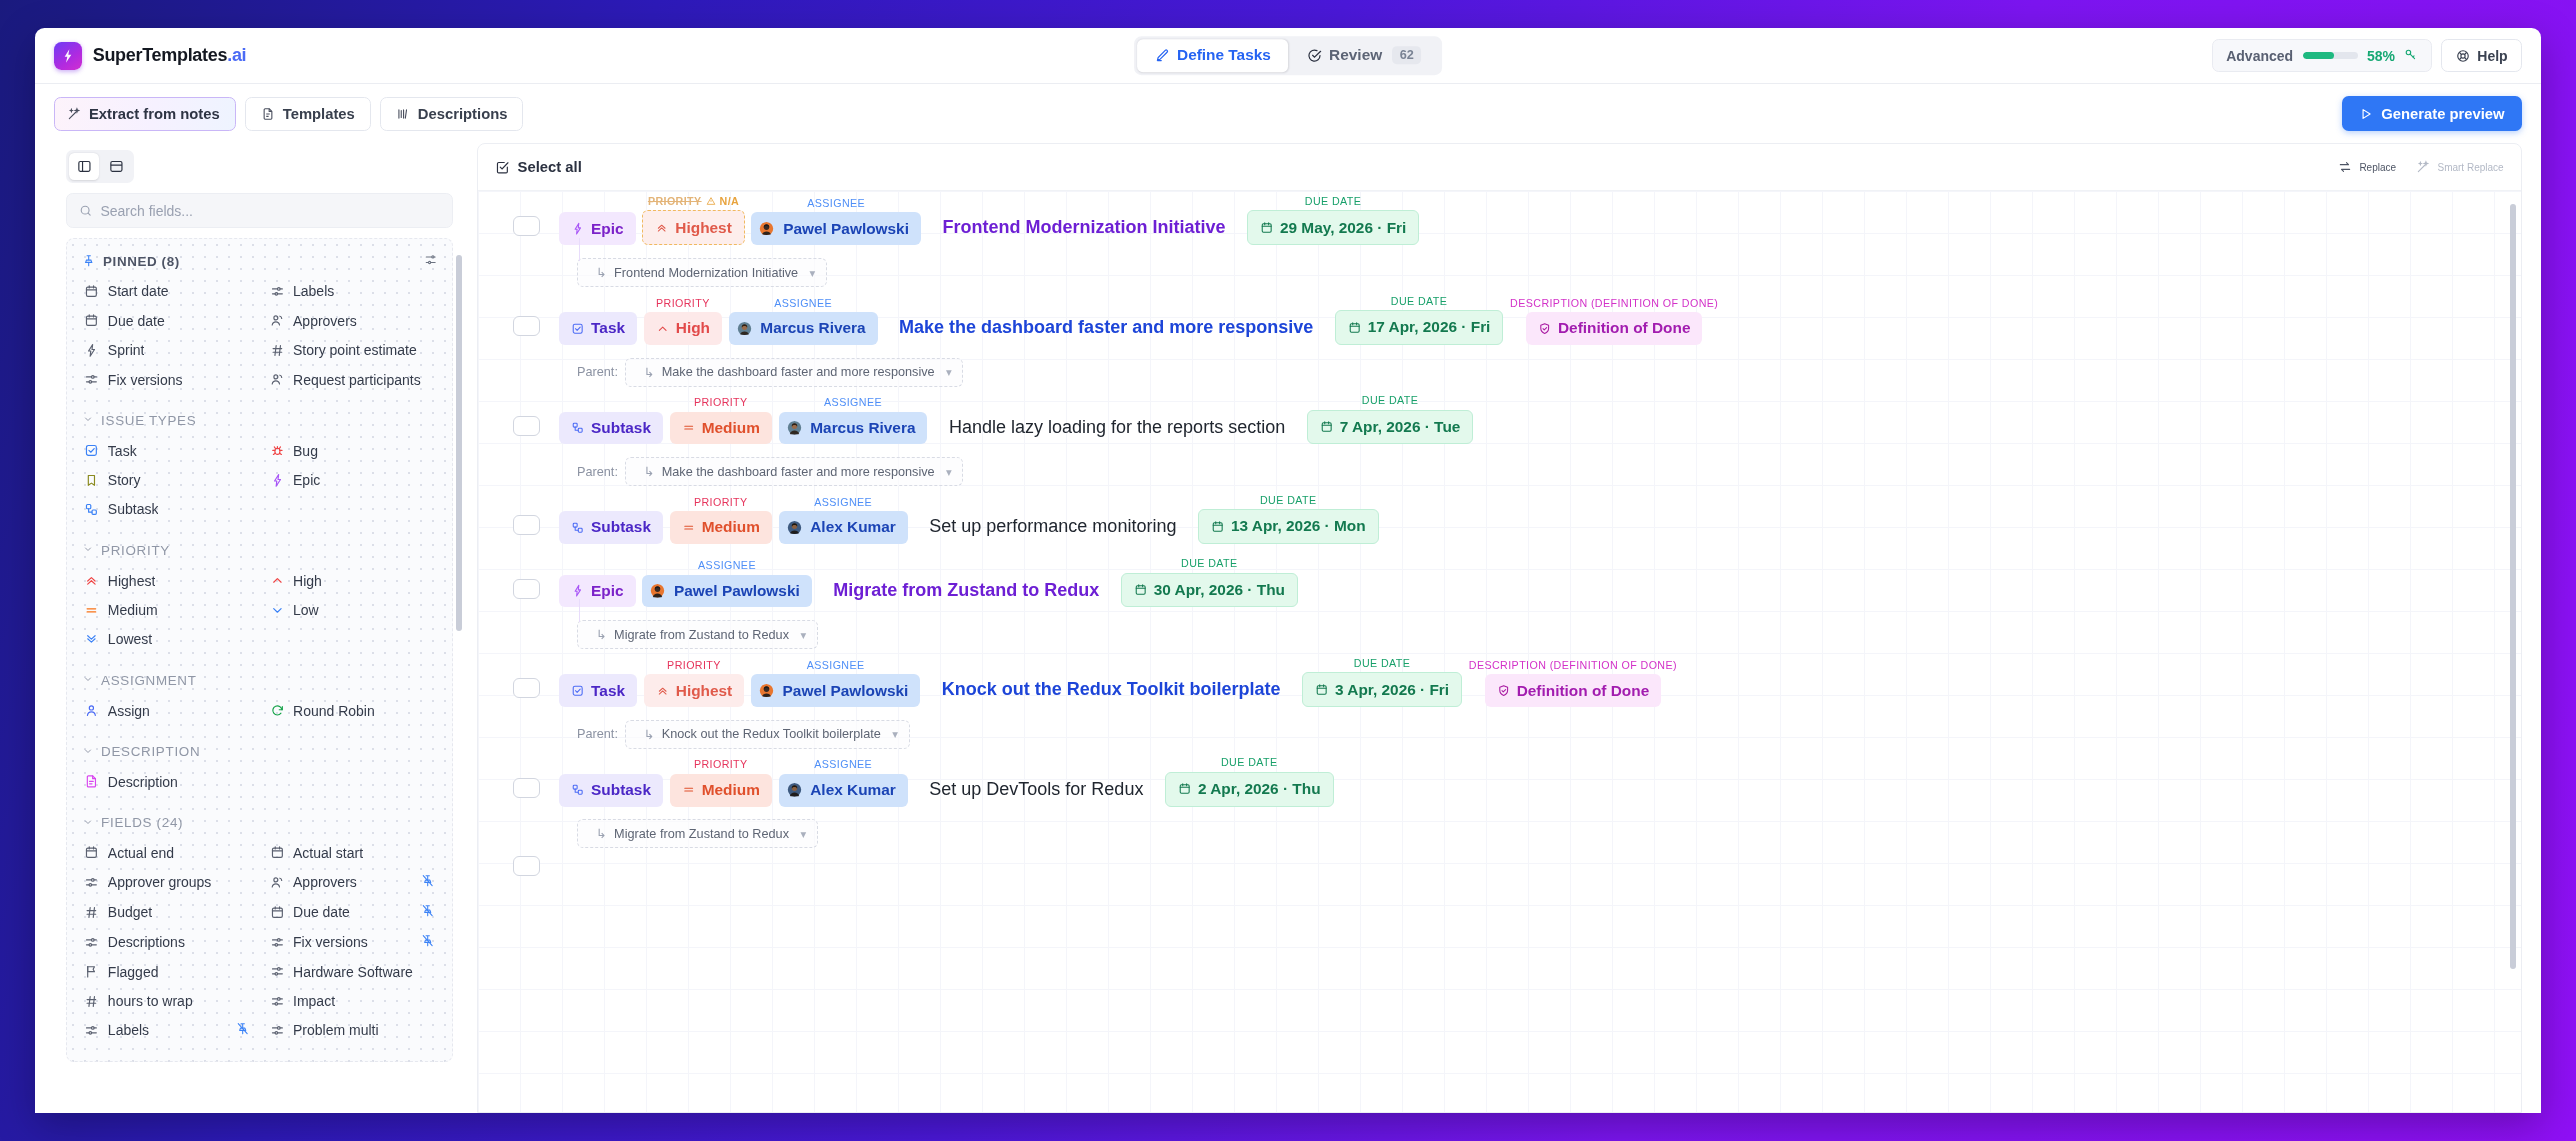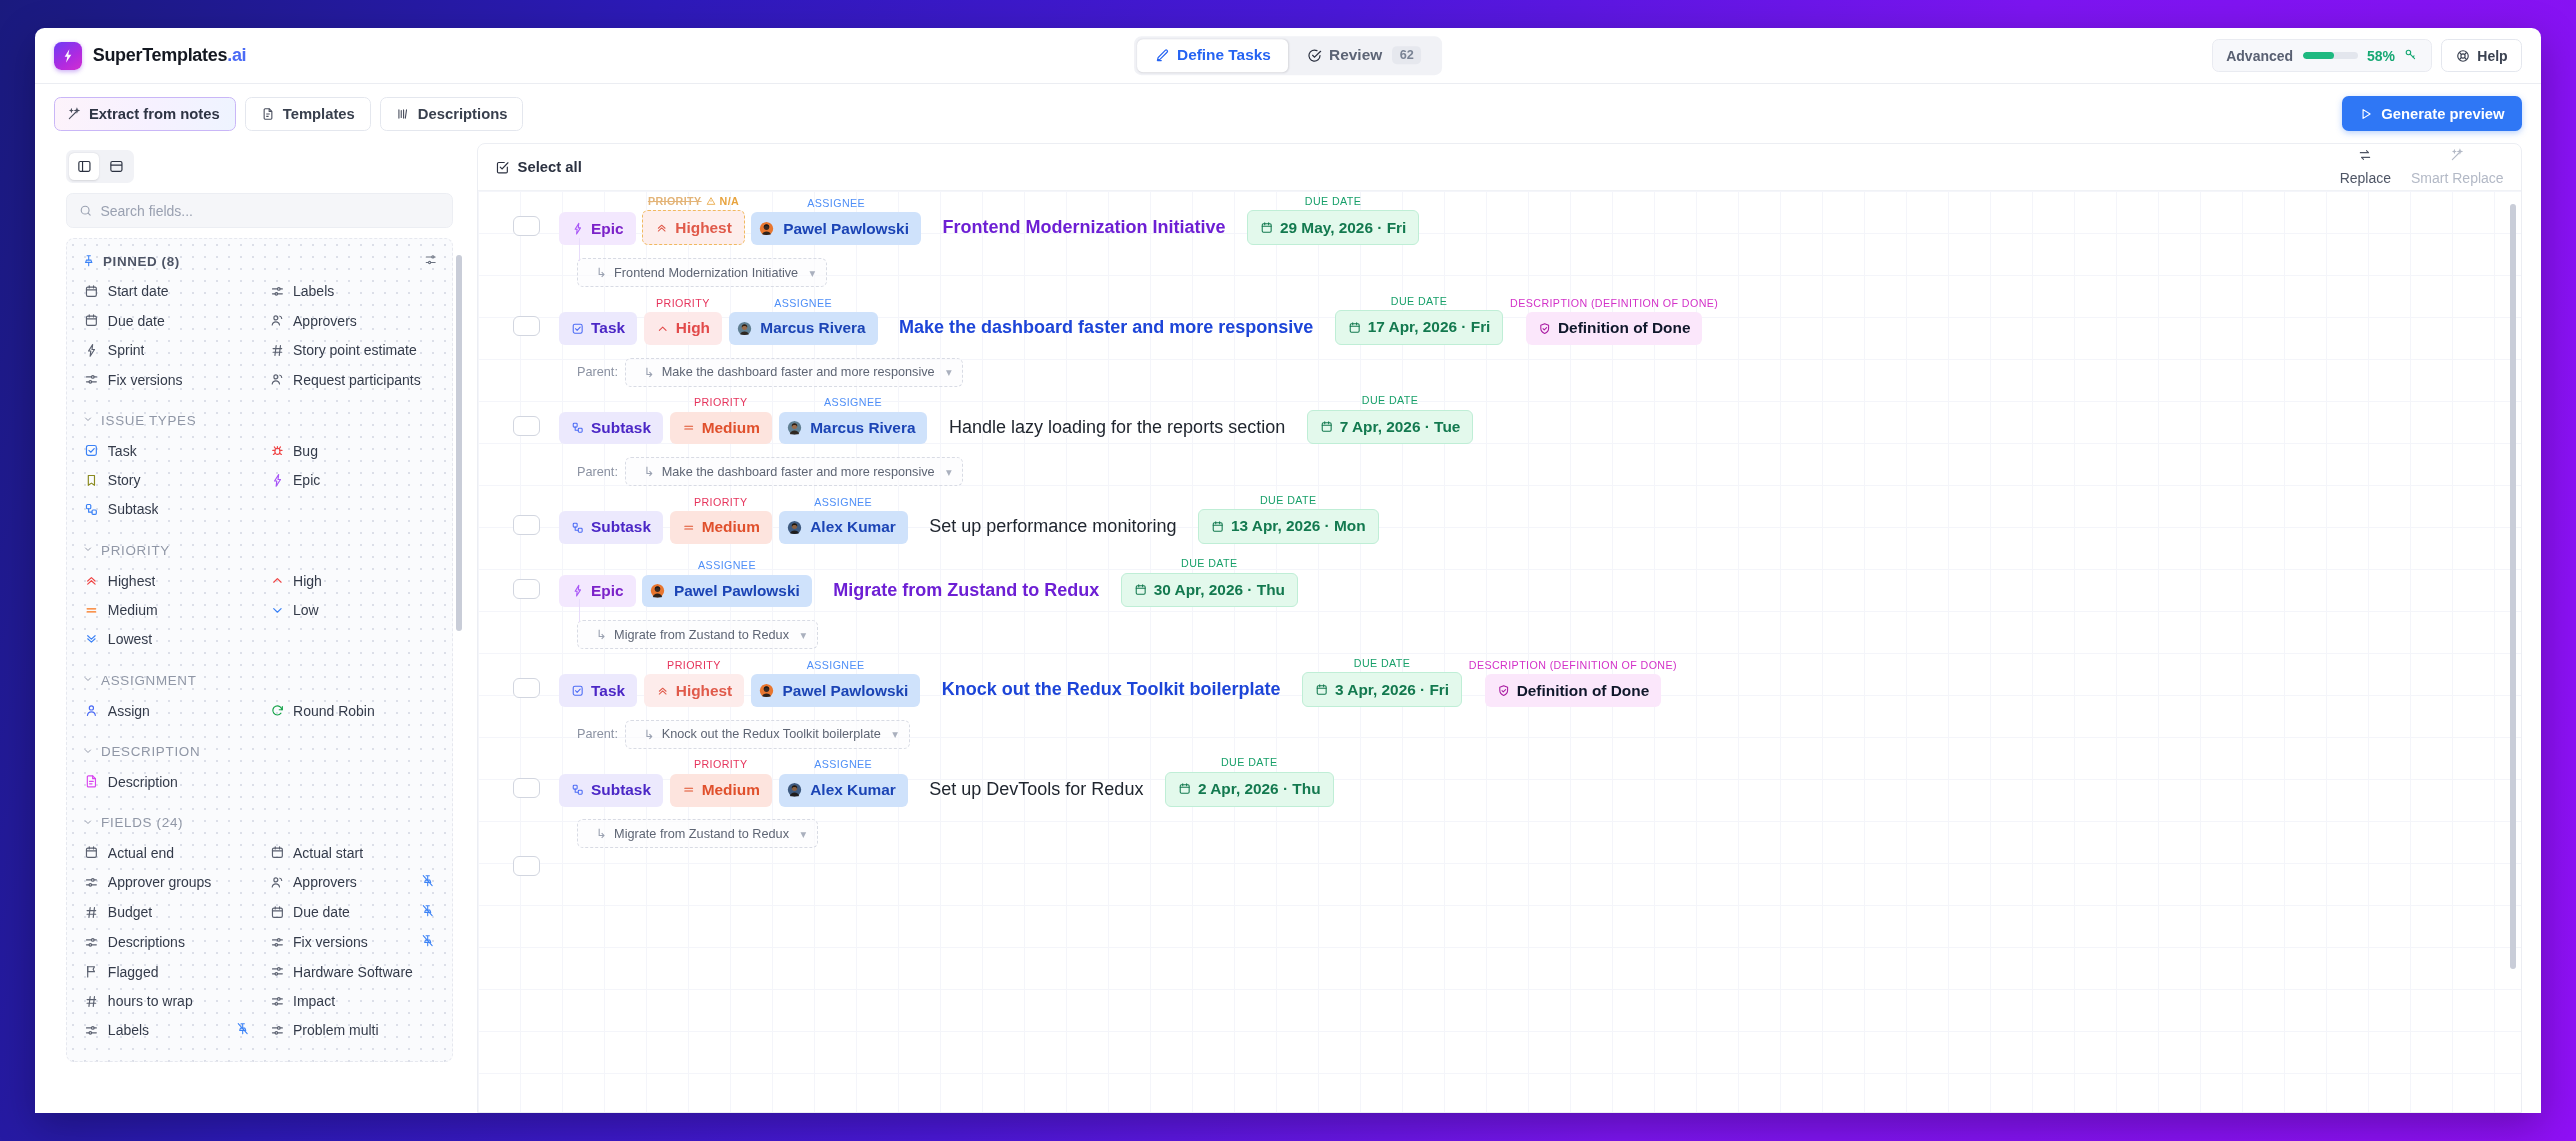--- a/index.html
+++ b/index.html
@@ -203,21 +203,21 @@
     position: relative;
   }
   .main-head {
     height: 47px; flex: 0 0 47px;
     display: flex; align-items: center;
     padding: 0 17.4px; border-bottom: 0.7px solid #f0f2f6;
   }
   .select-all { display: flex; align-items: center; gap: 7.4px; font-size: 14.8px; font-weight: 600; color: #2b3140; cursor: pointer; }
   .select-all svg { width: 14.8px; height: 14.8px; }
   .main-head-right { margin-left: auto; display: flex; align-items: center; gap: 20px; }
-  .hd-act { display: flex; align-items: center; gap: 7.4px; font-size: 14px; font-weight: 500; color: #4e5565; cursor: pointer; flex-direction: column; }
+  .hd-act { display: flex; align-items: center; gap: 7.4px; font-size: 10px; font-weight: 500; color: #4e5565; cursor: pointer; }
   .hd-act svg { width: 14px; height: 14px; }
   .hd-act.disabled { color: #b3b9c6; cursor: default; }
 
   .lines-count { font-size: 12.7px; color: #a2a9b8; padding: 9.4px 0 2.7px 29.5px; }
 
   .rows-area {
     flex: 1 1 auto; min-height: 0; overflow: hidden;
     position: relative;
     background:
       linear-gradient(to right, #f4f5fa 0.7px, transparent 0.7px) 0 0 / 42px 100%,
@@ -273,21 +273,21 @@
   .chip.pri-dashed  { border: 1.3px dashed #f0b960; background: #fdeeec; }
 
   .cap.assignee { color: #4f8ff7; }
   .chip.assignee { background: #cfe2fb; color: #1b44b5; padding-left: 6px; }
   .avatar { width: 19px; height: 19px; border-radius: 50%; flex: 0 0 19px; overflow: hidden; display: block; }
 
   .cap.due { color: #18a06a; }
   .chip.due { background: #e3f9ec; color: #13794f; border: 0.7px solid #bfeed6; }
 
   .cap.desc { color: #d331c8; }
-  .chip.desc { background: #fbe7fb; color: #0f172a; }
+  .chip.desc { background: #fbe7fb; color: #a21caf; }
 
   .title-txt { font-size: 18px; font-weight: 700; padding: 0 14.8px 6.7px 14.8px; white-space: nowrap; }
   .title-epic { color: #6d1fd4; }
   .title-task { color: #1d45d8; }
   .title-sub  { color: #20262f; font-weight: 500; }
 
   .guide {
     position: absolute; width: 1.3px; background: #e8dcfb;
   }
 

